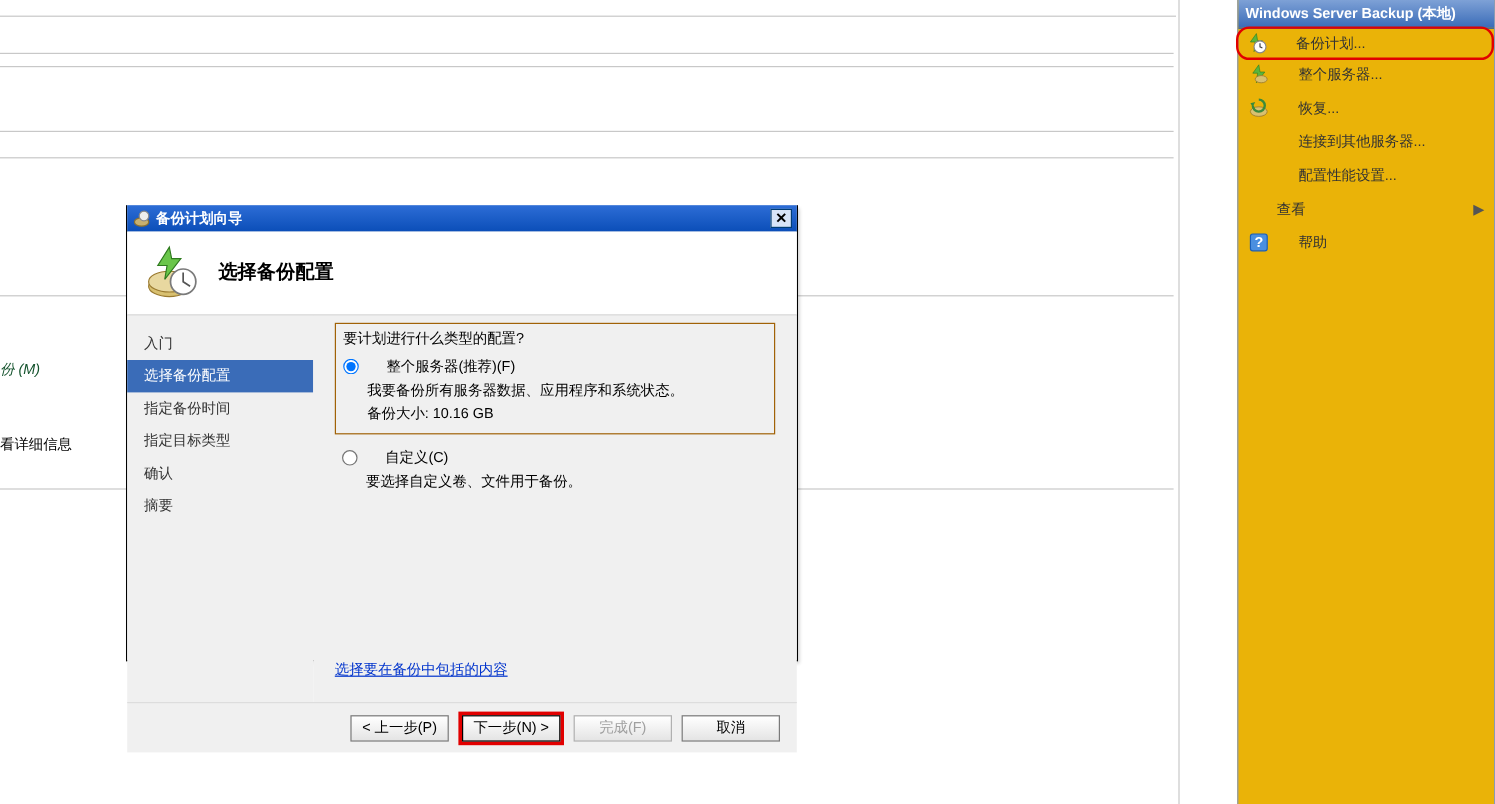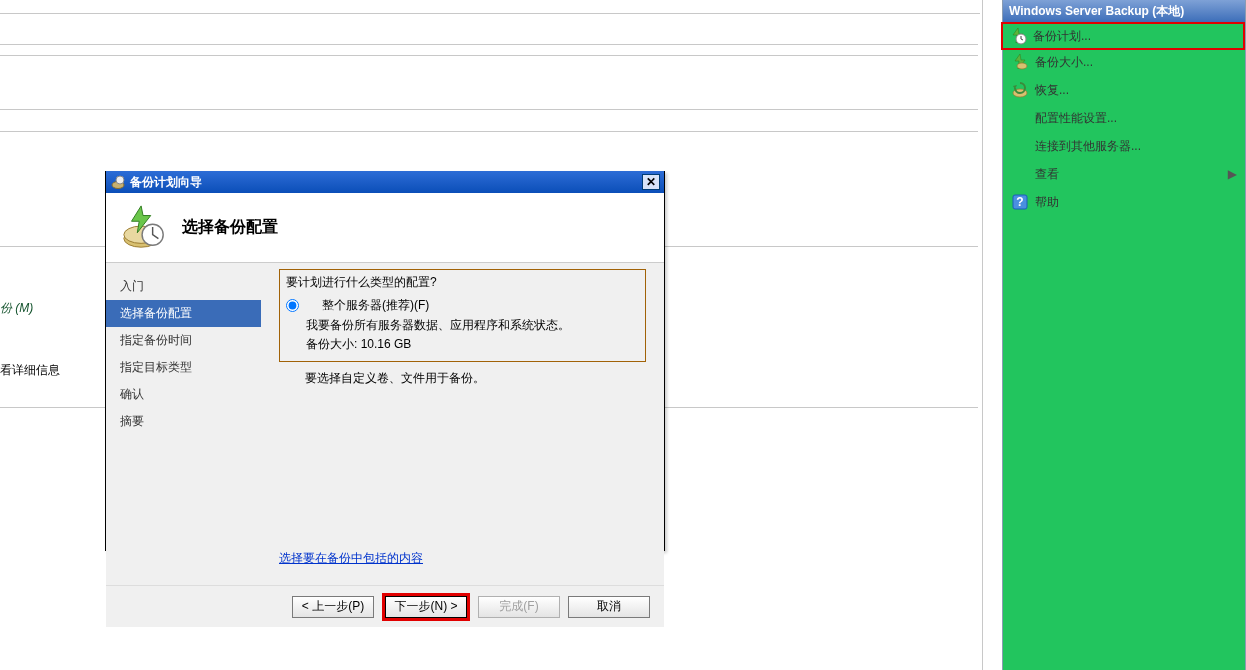--- a/index.html
+++ b/index.html
@@ -28,41 +28,42 @@
       position: absolute;
       left: 0;
       top: 362px;
       color: #000;
     }
     
     .actions-panel {
       position: absolute;
       right: 0;
       top: 0;
-      width: 244px;
+      width: 215px;
       height: 670px;
       border-left: 1px solid #8a9bb2;
       border-right: 1px solid #8a9bb2;
-      background: #22c55e;
+      background: #eab308;
     }
     .panel-header {
       background: linear-gradient(to bottom, #7ea1d6, #3a6cb8);
       color: #fff;
       font-weight: bold;
       padding: 3px 6px;
       border-bottom: 1px solid #2a5aa6;
       font-family: Verdana, Tahoma, sans-serif;
     }
     .action-item {
       display: flex;
       align-items: center;
-      gap: 6px;
+      gap: 24px;
       padding: 5px 8px;
       color: #333;
       cursor: default;
+      border-radius: 11px;
     }
     .action-item.highlighted {
       border: 2px solid #e10000;
       margin: -2px 0 -2px -2px;
       padding: 3px 6px;
     }
     .action-icon {
       width: 18px;
       height: 18px;
       display: inline-flex;
@@ -252,42 +253,42 @@
     <span>备份计划...</span>
   </div>
 
   <div class="action-item">
     <span class="action-icon">
       <svg width="18" height="18" viewBox="0 0 18 18">
         <path d="M9 1 L4 8 H8 L7 16 L14 7 H10 Z" fill="#5bb53b" stroke="#2e7a1e" stroke-width="0.5"></path>
         <ellipse cx="11" cy="13" rx="5" ry="3" fill="#d8c070" stroke="#9a7a30" stroke-width="0.7"></ellipse>
       </svg>
     </span>
-    <span>备份大小...</span>
+    <span>整个服务器...</span>
   </div>
 
   <div class="action-item">
     <span class="action-icon">
       <svg width="18" height="18" viewBox="0 0 18 18">
         <ellipse cx="9" cy="12" rx="7" ry="4" fill="#d8c070" stroke="#9a7a30" stroke-width="0.7"></ellipse>
         <path d="M9 2 A5 5 0 1 1 4 7" fill="none" stroke="#3b8a3b" stroke-width="2"></path>
         <path d="M2 5 L4 8 L6 4 Z" fill="#3b8a3b"></path>
       </svg>
     </span>
     <span>恢复...</span>
   </div>
 
   <div class="action-item">
     <span class="action-icon"></span>
+    <span>连接到其他服务器...</span>
+  </div>
+
+  <div class="action-item">
+    <span class="action-icon"></span>
     <span>配置性能设置...</span>
-  </div>
-
-  <div class="action-item">
-    <span class="action-icon"></span>
-    <span>连接到其他服务器...</span>
   </div>
 
   <div class="action-item" style="justify-content:space-between;">
     <span style="display:flex;gap:6px;align-items:center;">
       <span class="action-icon"></span>
       <span>查看</span>
     </span>
     <span style="color:#555;">▶</span>
   </div>
 
@@ -347,20 +348,24 @@
         <div class="radio-row">
           <input type="radio" checked="" style="">
           <span>整个服务器(推荐)(F)</span>
         </div>
         <div class="sub-desc">我要备份所有服务器数据、应用程序和系统状态。</div>
         <div class="sub-desc">备份大小: 10.16 GB</div>
       </div>
 
       <div style="height:8px;"></div>
 
+      <div class="radio-row" style="margin-left:6px;">
+        <input type="radio" style="">
+        <span>自定义(C)</span>
+      </div>
       <div class="sub-desc" style="margin-left:26px;">要选择自定义卷、文件用于备份。</div>
 
       <a class="link">选择要在备份中包括的内容</a>
     </div>
   </div>
 
   <div class="wizard-buttons">
     <button class="btn">&lt; 上一步(P)</button>
     <span class="btn-highlight">
       <button class="btn">下一步(N) &gt;</button>

